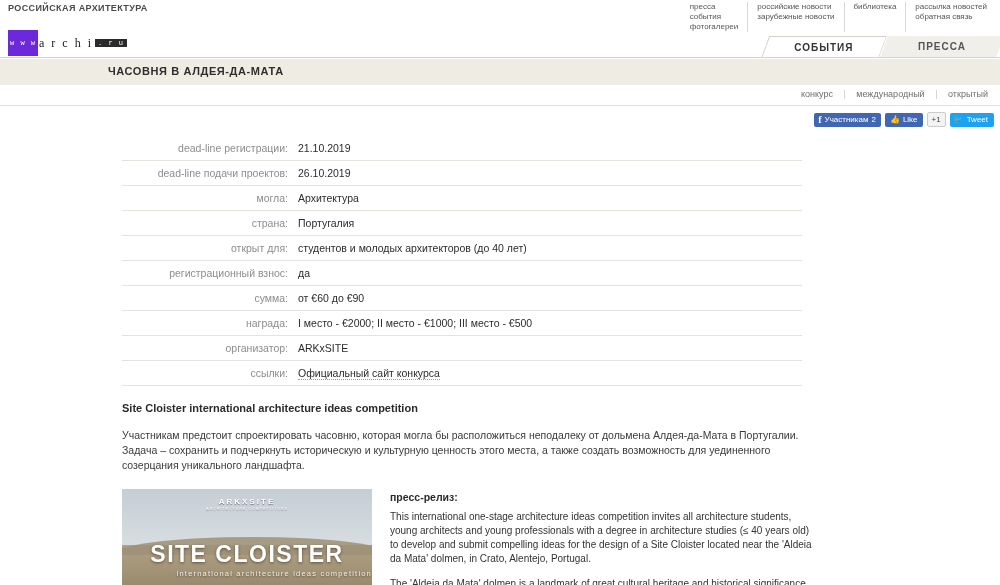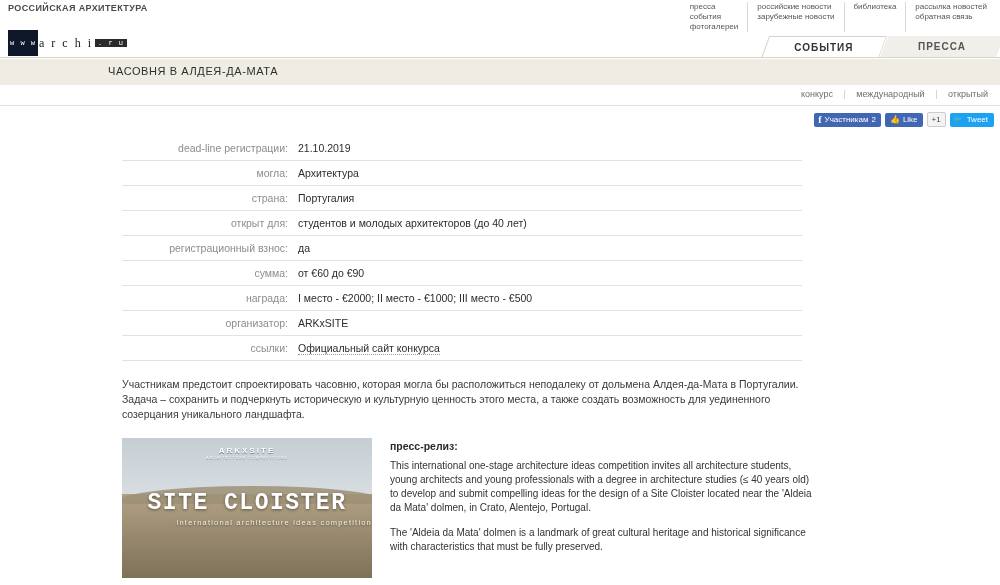--- a/index.html
+++ b/index.html
@@ -71,21 +71,21 @@
     left: 8px;
     top: 0;
     display: flex;
     align-items: center;
     height: 14px;
     font-size: 10px;
     color: #222;
     letter-spacing: 1px;
   }
   .logo .www {
-    background: #0f172a;
+    background: #6d28d9;
     color: #ffffff;
     font-size: 7px;
     letter-spacing: 1px;
     padding: 9px 2px;
     margin-right: 1px;
     font-family: "Liberation Mono", monospace;
   }
   .logo .archi {
     font-family: "Liberation Serif", serif;
     font-size: 12px;
@@ -143,21 +143,21 @@
     border-top: 1px solid #ffffff;
     height: 26px;
     position: relative;
   }
   .titleband h1 {
     margin: 0;
     position: absolute;
     left: 108px;
     top: 6px;
     font-size: 11px;
-    font-weight: normal;
+    font-weight: bold;
     letter-spacing: 0.6px;
     color: #2e2e2e;
   }
   .cats {
     border-bottom: 1px solid #e2e0da;
     height: 20px;
     position: relative;
     background: #ffffff;
   }
   .cats .inner {
@@ -328,21 +328,20 @@
   }
   .poster-title {
     position: absolute;
     left: 0; right: 0; top: 52px;
     text-align: center;
     color: #ffffff;
     font-size: 23px;
     letter-spacing: 1.5px;
     font-weight: bold;
     text-shadow: 0 1px 3px rgba(0,0,0,.45);
-    font-family: Liberation Mono, monospace;
   }
   .poster-sub {
     position: absolute;
     left: 0; right: 0; top: 80px;
     text-align: right;
     color: #f2efe7;
     font-size: 7.5px;
     letter-spacing: 1.2px;
     text-shadow: 0 1px 2px rgba(0,0,0,.45);
   }
@@ -439,20 +438,24 @@
   </div>
 
   <div class="content">
     <table class="info">
       <tbody>
         <tr>
           <td class="k">dead-line регистрации:</td>
           <td class="v">21.10.2019</td>
         </tr>
         <tr>
+          <td class="k">dead-line подачи проектов:</td>
+          <td class="v">26.10.2019</td>
+        </tr>
+        <tr>
           <td class="k">могла:</td>
           <td class="v">Архитектура</td>
         </tr>
         <tr>
           <td class="k">страна:</td>
           <td class="v">Португалия</td>
         </tr>
         <tr>
           <td class="k">открыт для:</td>
           <td class="v">студентов и молодых архитекторов (до 40 лет)</td>
@@ -476,20 +479,21 @@
         <tr>
           <td class="k">ссылки:</td>
           <td class="v">
             <a href="#">Официальный сайт конкурса</a>
           </td>
         </tr>
       </tbody>
     </table>
 
     <div class="bodyarea">
+      <div class="subhead">Site Cloister international architecture ideas competition</div>
       <div class="lead">Участникам предстоит спроектировать часовню, которая могла бы расположиться неподалеку от дольмена Алдея-да-Мата в Португалии. Задача – сохранить и подчеркнуть историческую и культурную ценность этого места, а также создать возможность для уединенного созерцания уникального ландшафта.</div>
 
       <div class="flexrow">
 
         <div class="poster">
           <div class="poster-img">
             <div class="poster-sky"></div>
             <div class="poster-ground"></div>
             <div class="poster-hill"></div>
 

